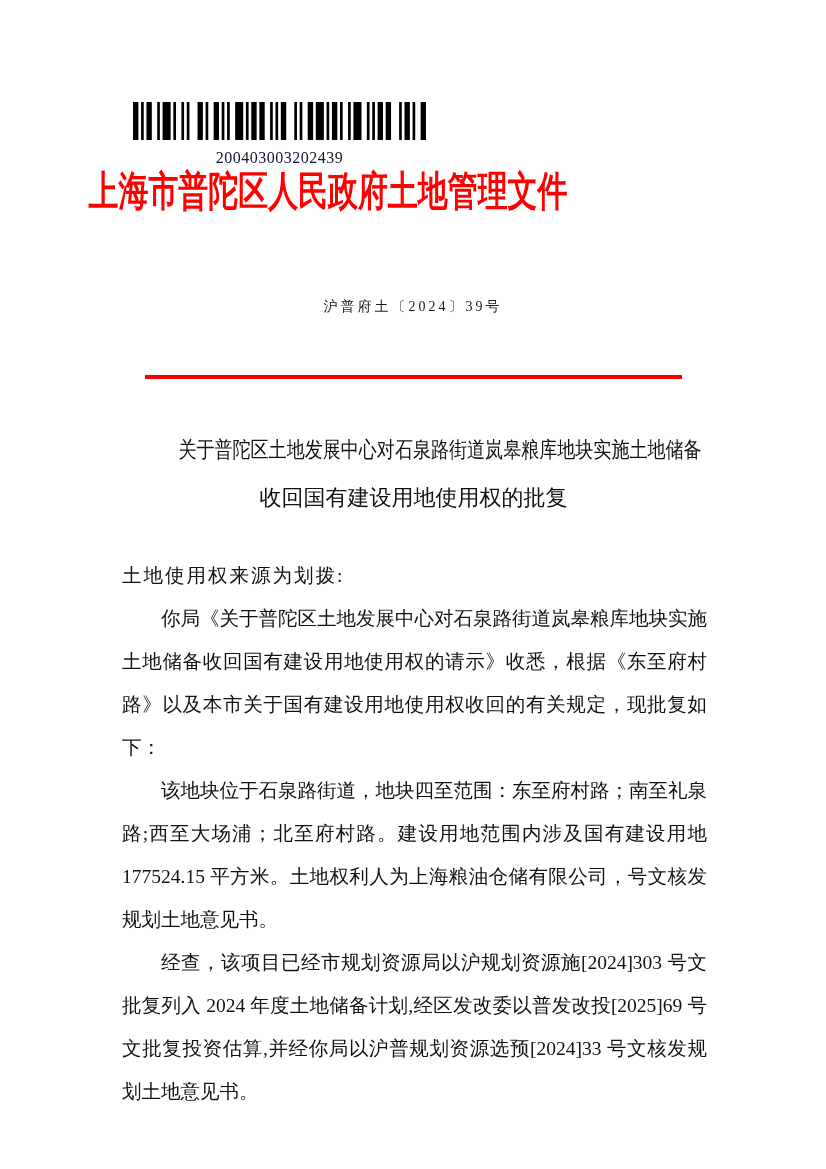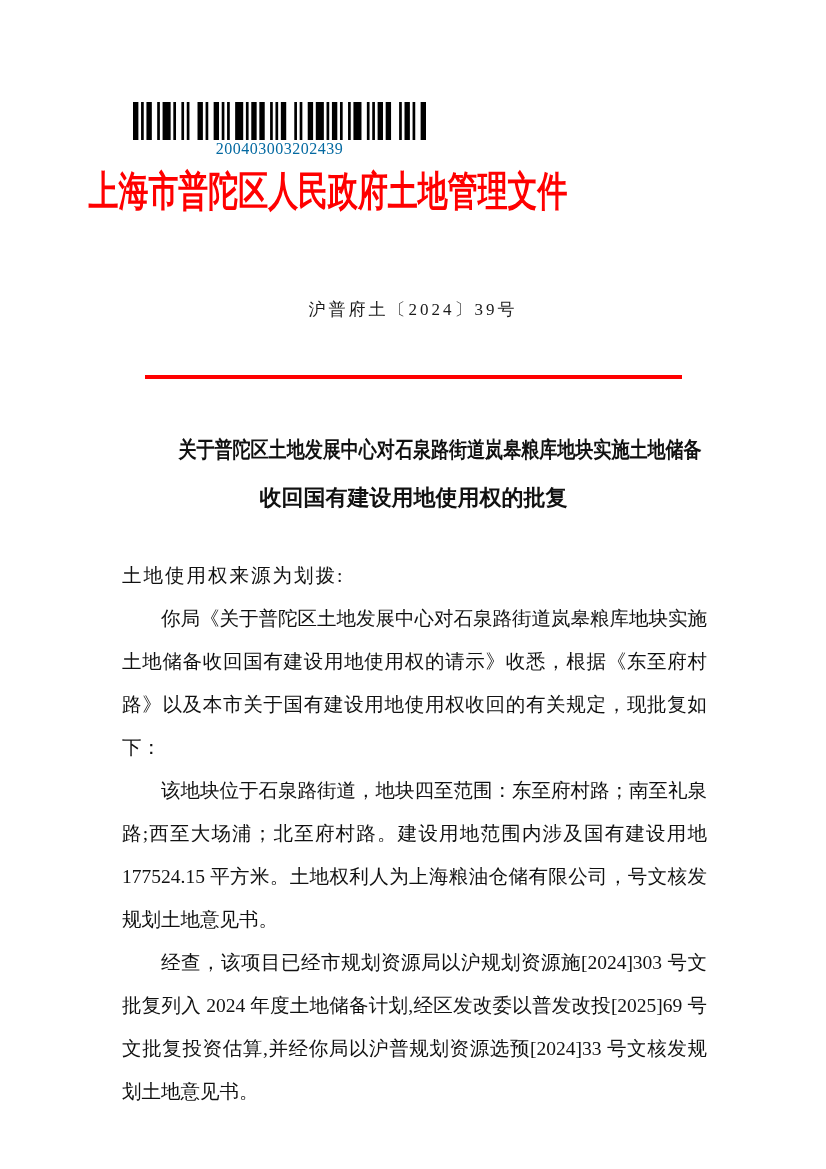--- a/index.html
+++ b/index.html
@@ -16,24 +16,24 @@
   
   .barcode {
     position: absolute;
     left: 133px;
     top: 102px;
     width: 293px;
     text-align: center;
   }
   .barcode svg { display: block; width: 293px; height: 38px; }
   .barcode-num {
-    margin-top: 0;
+    margin-top: 9px;
     font-size: 16px;
     letter-spacing: 0.5px;
-    color: #0369a1;
+    color: #0f172a;
     font-family: "Liberation Serif", "DejaVu Serif", serif;
   }
 
   
   .masthead {
     position: absolute;
     left: 0;
     top: 164px;
     width: 654px;
     text-align: left;
@@ -50,21 +50,21 @@
     white-space: nowrap;
   }
 
   
   .docnum {
     position: absolute;
     left: 0;
     top: 298px;
     width: 826px;
     text-align: center;
-    font-size: 17px;
+    font-size: 14px;
     letter-spacing: 3px;
     color: #1a1a1a;
   }
 
   
   .divider {
     position: absolute;
     left: 145px;
     top: 375px;
     width: 537px;
@@ -73,21 +73,21 @@
   }
 
   
   .subject {
     position: absolute;
     left: 121px;
     top: 426px;
     width: 585px;
     text-align: center;
     font-size: 22px;
-    font-weight: bold;
+    font-weight: normal;
     line-height: 48px;
     color: #111111;
   }
   .subject-line1-text {
     display: inline-block;
     transform: scaleX(0.82);
     transform-origin: 50% 50%;
     white-space: nowrap;
   }
 

